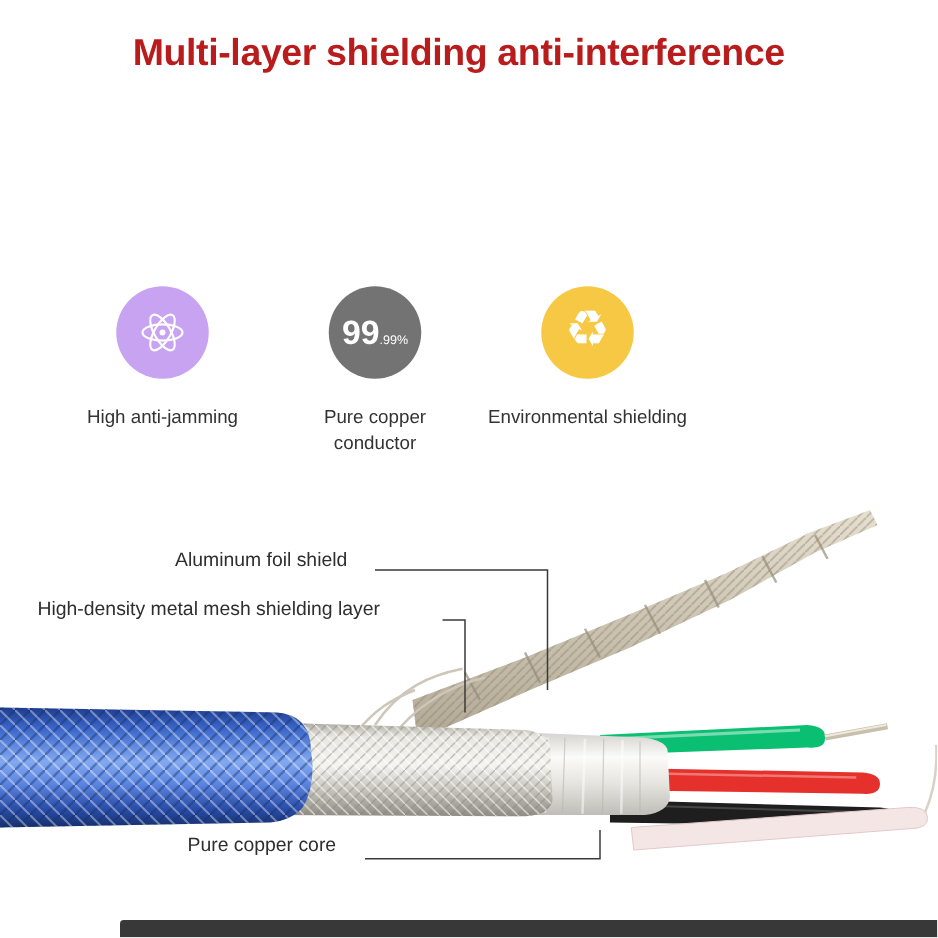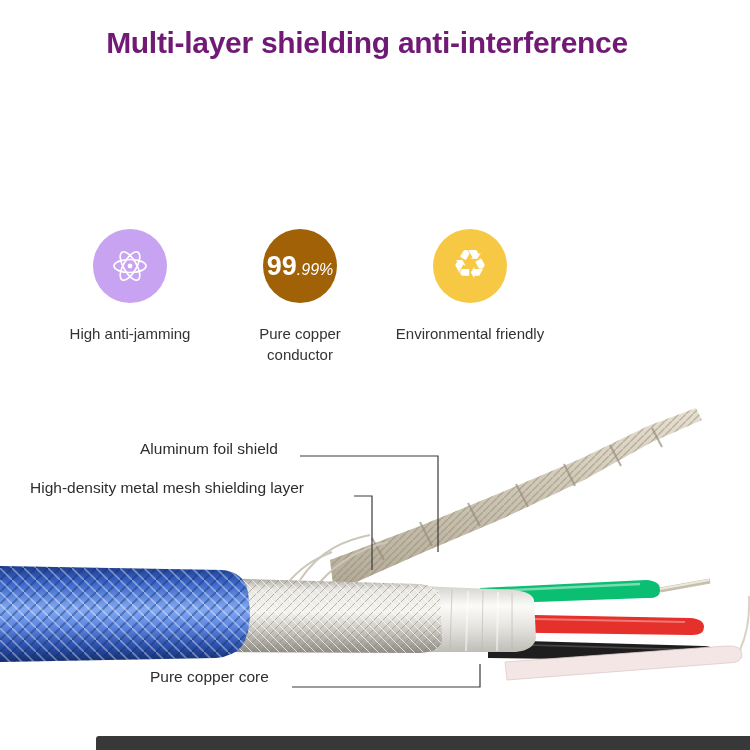--- a/index.html
+++ b/index.html
@@ -2,21 +2,21 @@
 <html><head>
 <meta charset="utf-8">
 <style>
   html,body{margin:0;padding:0;background:#fff;}
   .page{
     position:relative;width:750px;height:750px;overflow:hidden;background:#ffffff;
     font-family:"Liberation Sans","DejaVu Sans",sans-serif;
   }
   .title{
     position:absolute;top:26px;left:0;width:734px;margin:0;
-    text-align:center;font-size:30px;font-weight:700;color:#701a75;letter-spacing:-.3px;
+    text-align:center;font-size:30px;font-weight:700;color:#b91c1c;letter-spacing:-.3px;
   }
   .desc{
     position:absolute;top:80px;left:55px;width:640px;margin:0;
     text-align:center;font-size:15.5px;line-height:1.62;color:#414141;
   }
   .features{
     position:absolute;top:229px;left:35px;width:680px;display:flex;
   }
   .feature{display:flex;flex-direction:column;align-items:center;}
   .feature.w1{width:190px}.feature.w2{width:150px}.feature.w3{width:150px}.feature.w4{width:190px}
@@ -24,21 +24,21 @@
     width:74px;height:74px;border-radius:50%;
     display:flex;align-items:center;justify-content:center;color:#fff;
   }
   .flabel{
     margin-top:20px;font-size:15px;line-height:1.4;color:#333;text-align:center;max-width:120px;
   }
   .feature.w4 .flabel{max-width:190px;white-space:nowrap;}
   .feature.w1 .flabel{max-width:190px;white-space:nowrap;}
   .pct{display:flex;align-items:baseline;}
   .pct .big{font-size:27px;font-weight:700;}
-  .pct .small{font-size:16px;font-weight:400;font-style:italic;}
+  .pct .small{font-size:10px;font-weight:400;}
   .recycle-glyph{font-family:"DejaVu Sans",sans-serif;font-size:40px;line-height:1;transform:translateY(-2px);}
   .callout-label{
     position:absolute;font-size:15.5px;color:#2e2e2e;white-space:nowrap;
   }
   .cl-aluminum{top:440px;left:140px;}
   .cl-mesh{top:479px;left:30px;}
   .cl-copper{top:668px;left:150px;}
   .cable-svg{position:absolute;top:400px;left:0;}
   .footer-bar{
     position:absolute;top:736px;left:96px;width:654px;height:14px;
@@ -63,35 +63,35 @@
             <ellipse cx="21" cy="21" rx="16" ry="6.5" transform="rotate(60 21 21)"></ellipse>
             <ellipse cx="21" cy="21" rx="16" ry="6.5" transform="rotate(120 21 21)"></ellipse>
           </g>
           <circle cx="21" cy="21" r="2.4" fill="#ffffff"></circle>
         </svg>
       </div>
       <div class="flabel">High anti-jamming</div>
     </div>
 
     <div class="feature w2">
-      <div class="circle" style="background: #a16207;">
+      <div class="circle" style="background: #737373;">
         <span class="pct">
             <span class="big">99</span>
             <span class="small">.99%</span>
           </span>
       </div>
       <div class="flabel">Pure copper conductor</div>
     </div>
 
 
     <div class="feature w4">
       <div class="circle" style="background: rgb(246, 200, 67);">
         <span class="recycle-glyph">♻</span>
       </div>
-      <div class="flabel">Environmental friendly</div>
+      <div class="flabel">Environmental shielding</div>
     </div>
 
   </div>
 
   <div class="callout-label cl-mesh">High-density metal mesh shielding layer</div>
   <div class="callout-label cl-aluminum">Aluminum foil shield</div>
   <div class="callout-label cl-copper">Pure copper core</div>
 
   <svg class="cable-svg" width="750" height="350" viewBox="0 0 750 350">
     <defs>

